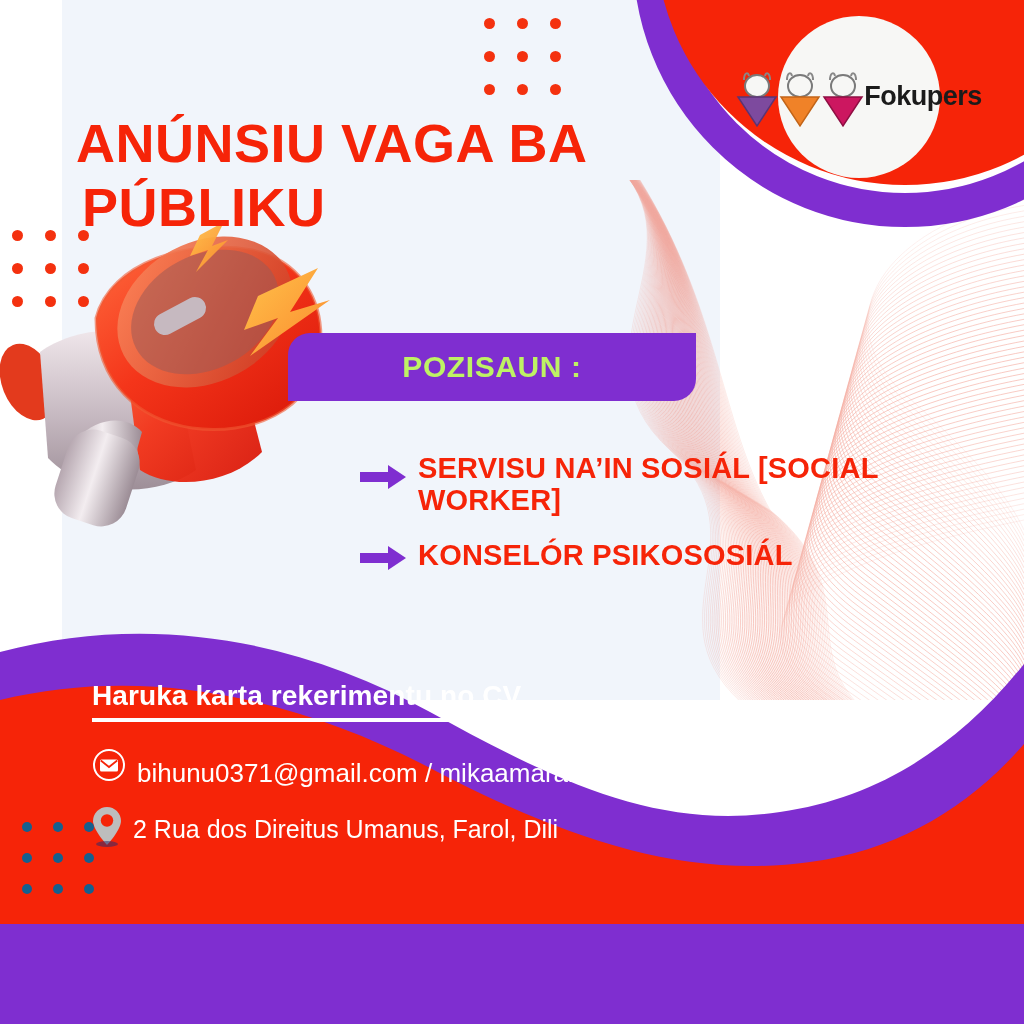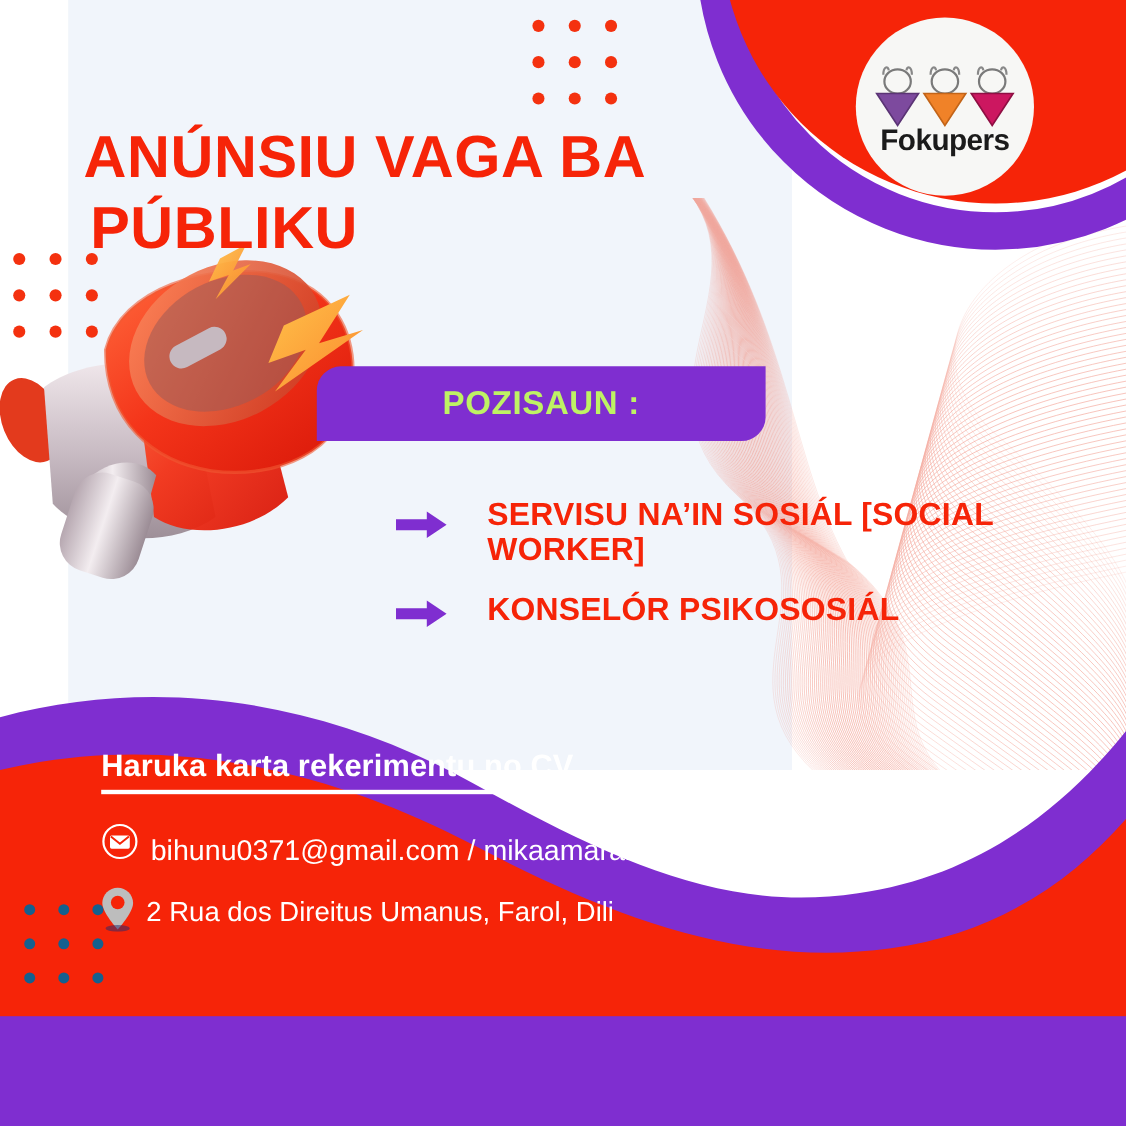--- a/index.html
+++ b/index.html
@@ -9,21 +9,21 @@
     font-family:"Liberation Sans", sans-serif;
     background:linear-gradient(135deg,#f2f5fb 0%,#ffffff 45%,#ffffff 100%);
   }
   .layer{position:absolute;inset:0;}
   svg.layer{width:1024px;height:1024px;display:block;}
 
   
   .logo{
     position:absolute;left:778px;top:16px;width:162px;height:162px;
     border-radius:50%;background:#f7f7f5;
-    display:flex;flex-direction:column;align-items:center;justify-content:center;
+    display:flex;flex-direction:row;align-items:center;justify-content:center;
     z-index:6;
   }
   .logo-figs{display:flex;gap:1px;align-items:flex-end;margin-top:4px;}
   .logo-name{
     font-weight:bold;font-size:27px;color:#1b1b1b;letter-spacing:-0.5px;
     margin-top:-2px;line-height:1;
   }
 
   
   .title{
@@ -49,21 +49,21 @@
     position:absolute;left:288px;top:333px;width:408px;height:68px;
     background:#7f2ed0;border-radius:22px 0 22px 0;
     display:flex;align-items:center;justify-content:center;z-index:5;
   }
   .pos-banner span{
     color:#bef264;font-weight:bold;font-size:30px;letter-spacing:0.6px;
   }
 
   
   .pos-list{position:absolute;left:360px;top:452px;width:620px;z-index:5;}
-  .pos-row{display:flex;align-items:flex-start;margin-bottom:22px;gap:25px;}
+  .pos-row{display:flex;align-items:flex-start;margin-bottom:22px;}
   .arrow{width:58px;flex:0 0 58px;padding-top:12px;}
   .pos-text{
     color:#f62408;font-weight:bold;font-size:29px;line-height:1.12;
     letter-spacing:0.2px;
   }
   .pos-row.r2 .arrow{padding-top:6px;}
 
   
   .foot{position:absolute;left:0;top:0;width:932px;height:1024px;z-index:6;pointer-events:none;}
   .foot > *{pointer-events:auto;}

